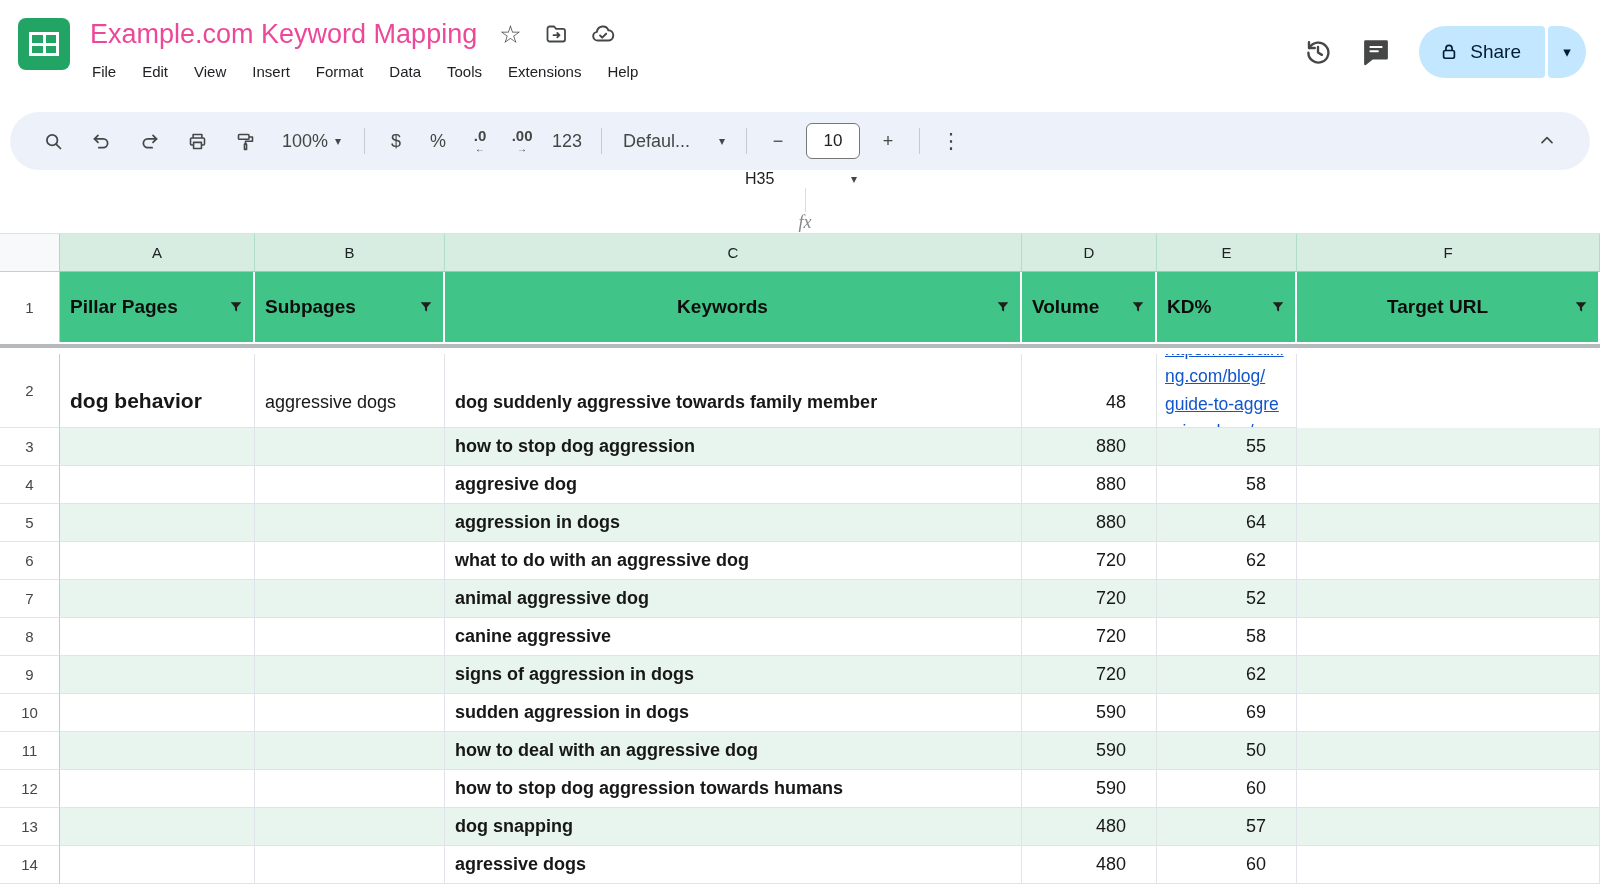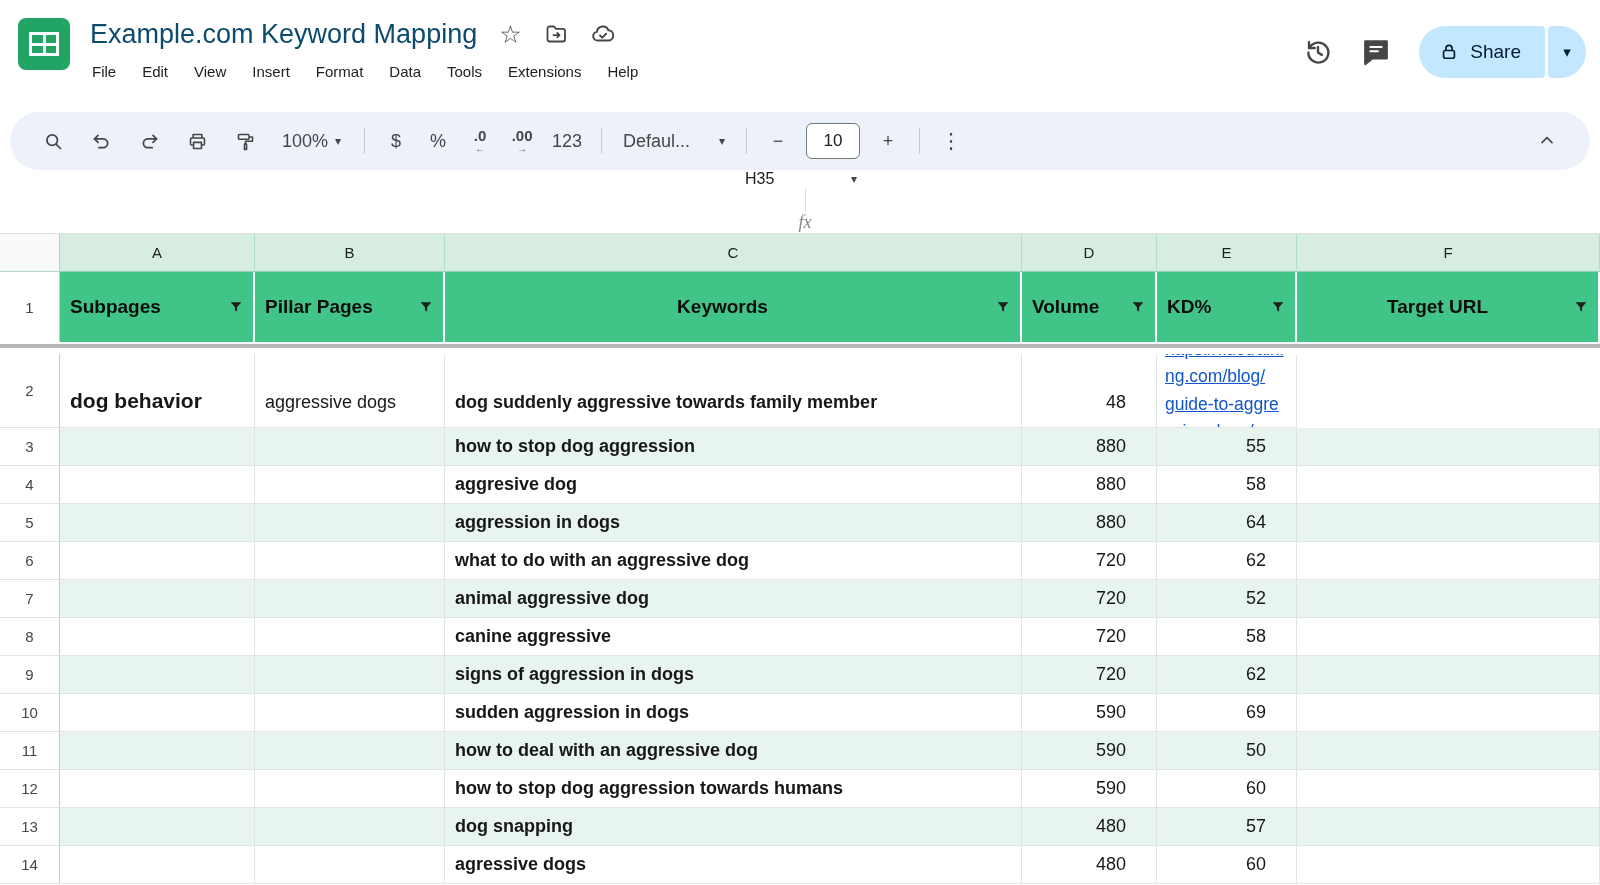--- a/index.html
+++ b/index.html
@@ -25,21 +25,21 @@
 
   
   .topbar{height:108px;display:flex;align-items:flex-start;padding:12px 14px 0 18px;}
   .logo{width:52px;height:52px;border-radius:8px;background:#21a464;margin-top:6px;
         display:flex;align-items:center;justify-content:center;flex:0 0 auto;}
   .logo-grid{width:30px;height:24px;border:3px solid #fff;position:relative;}
   .logo-grid::before{content:"";position:absolute;left:0;right:0;top:50%;margin-top:-1.5px;height:3px;background:#fff;}
   .logo-grid::after{content:"";position:absolute;top:0;bottom:0;left:50%;margin-left:-1.5px;width:3px;background:#fff;}
   .title-col{margin-left:20px;flex:1 1 auto;min-width:0;}
   .title-row{display:flex;align-items:center;gap:22px;height:44px;}
-  .doc-title{font-size:27px;color:#0c4a6e;white-space:nowrap;}
+  .doc-title{font-size:27px;color:#ec4899;white-space:nowrap;}
   .title-ico{color:var(--icon-gray);display:flex;align-items:center;}
   .star{font-size:25px;line-height:1;}
   .menubar{display:flex;margin-top:4px;}
   .menu-item{font-size:15px;color:#202124;padding:3px 13px;border-radius:8px;cursor:default;}
   .menu-item:first-child{padding-left:2px;}
   .header-right{display:flex;align-items:center;gap:28px;padding-top:14px;flex:0 0 auto;}
   .hr-ico{color:var(--icon-gray);}
   .share-wrap{display:flex;align-items:center;}
   .share{display:flex;align-items:center;gap:11px;background:var(--share-blue);color:#001d35;
          font-size:19px;font-weight:500;height:52px;padding:0 24px 0 20px;
@@ -258,27 +258,27 @@
       <div class="col-letter">C</div>
       <div class="col-letter">D</div>
       <div class="col-letter">E</div>
       <div class="col-letter">F</div>
     </div>
 
   <div class="grid-row header-row">
     <div class="header-num">1</div>
 
   <div class="header-cell">
+        <div class="hlabel" style="overflow: hidden; white-space: nowrap;">Pillar Pages</div>
+        <svg class="funnel" width="16" height="16" viewBox="0 0 24 24">
+          <path d="M4 5h16l-6.4 7.4v6.2l-3.2-1.7v-4.5z" fill="#1f1f1f"></path>
+        </svg>
+      </div>
+      <div class="header-cell">
         <div class="hlabel" style="overflow: hidden; white-space: nowrap;">Subpages</div>
-        <svg class="funnel" width="16" height="16" viewBox="0 0 24 24">
-          <path d="M4 5h16l-6.4 7.4v6.2l-3.2-1.7v-4.5z" fill="#1f1f1f"></path>
-        </svg>
-      </div>
-      <div class="header-cell">
-        <div class="hlabel" style="overflow: hidden; white-space: nowrap;">Pillar Pages</div>
         <svg class="funnel" width="16" height="16" viewBox="0 0 24 24">
           <path d="M4 5h16l-6.4 7.4v6.2l-3.2-1.7v-4.5z" fill="#1f1f1f"></path>
         </svg>
       </div>
       <div class="header-cell center">
         <div class="hlabel" style="overflow: hidden; white-space: nowrap;">Keywords</div>
         <svg class="funnel" width="16" height="16" viewBox="0 0 24 24">
           <path d="M4 5h16l-6.4 7.4v6.2l-3.2-1.7v-4.5z" fill="#1f1f1f"></path>
         </svg>
       </div>

